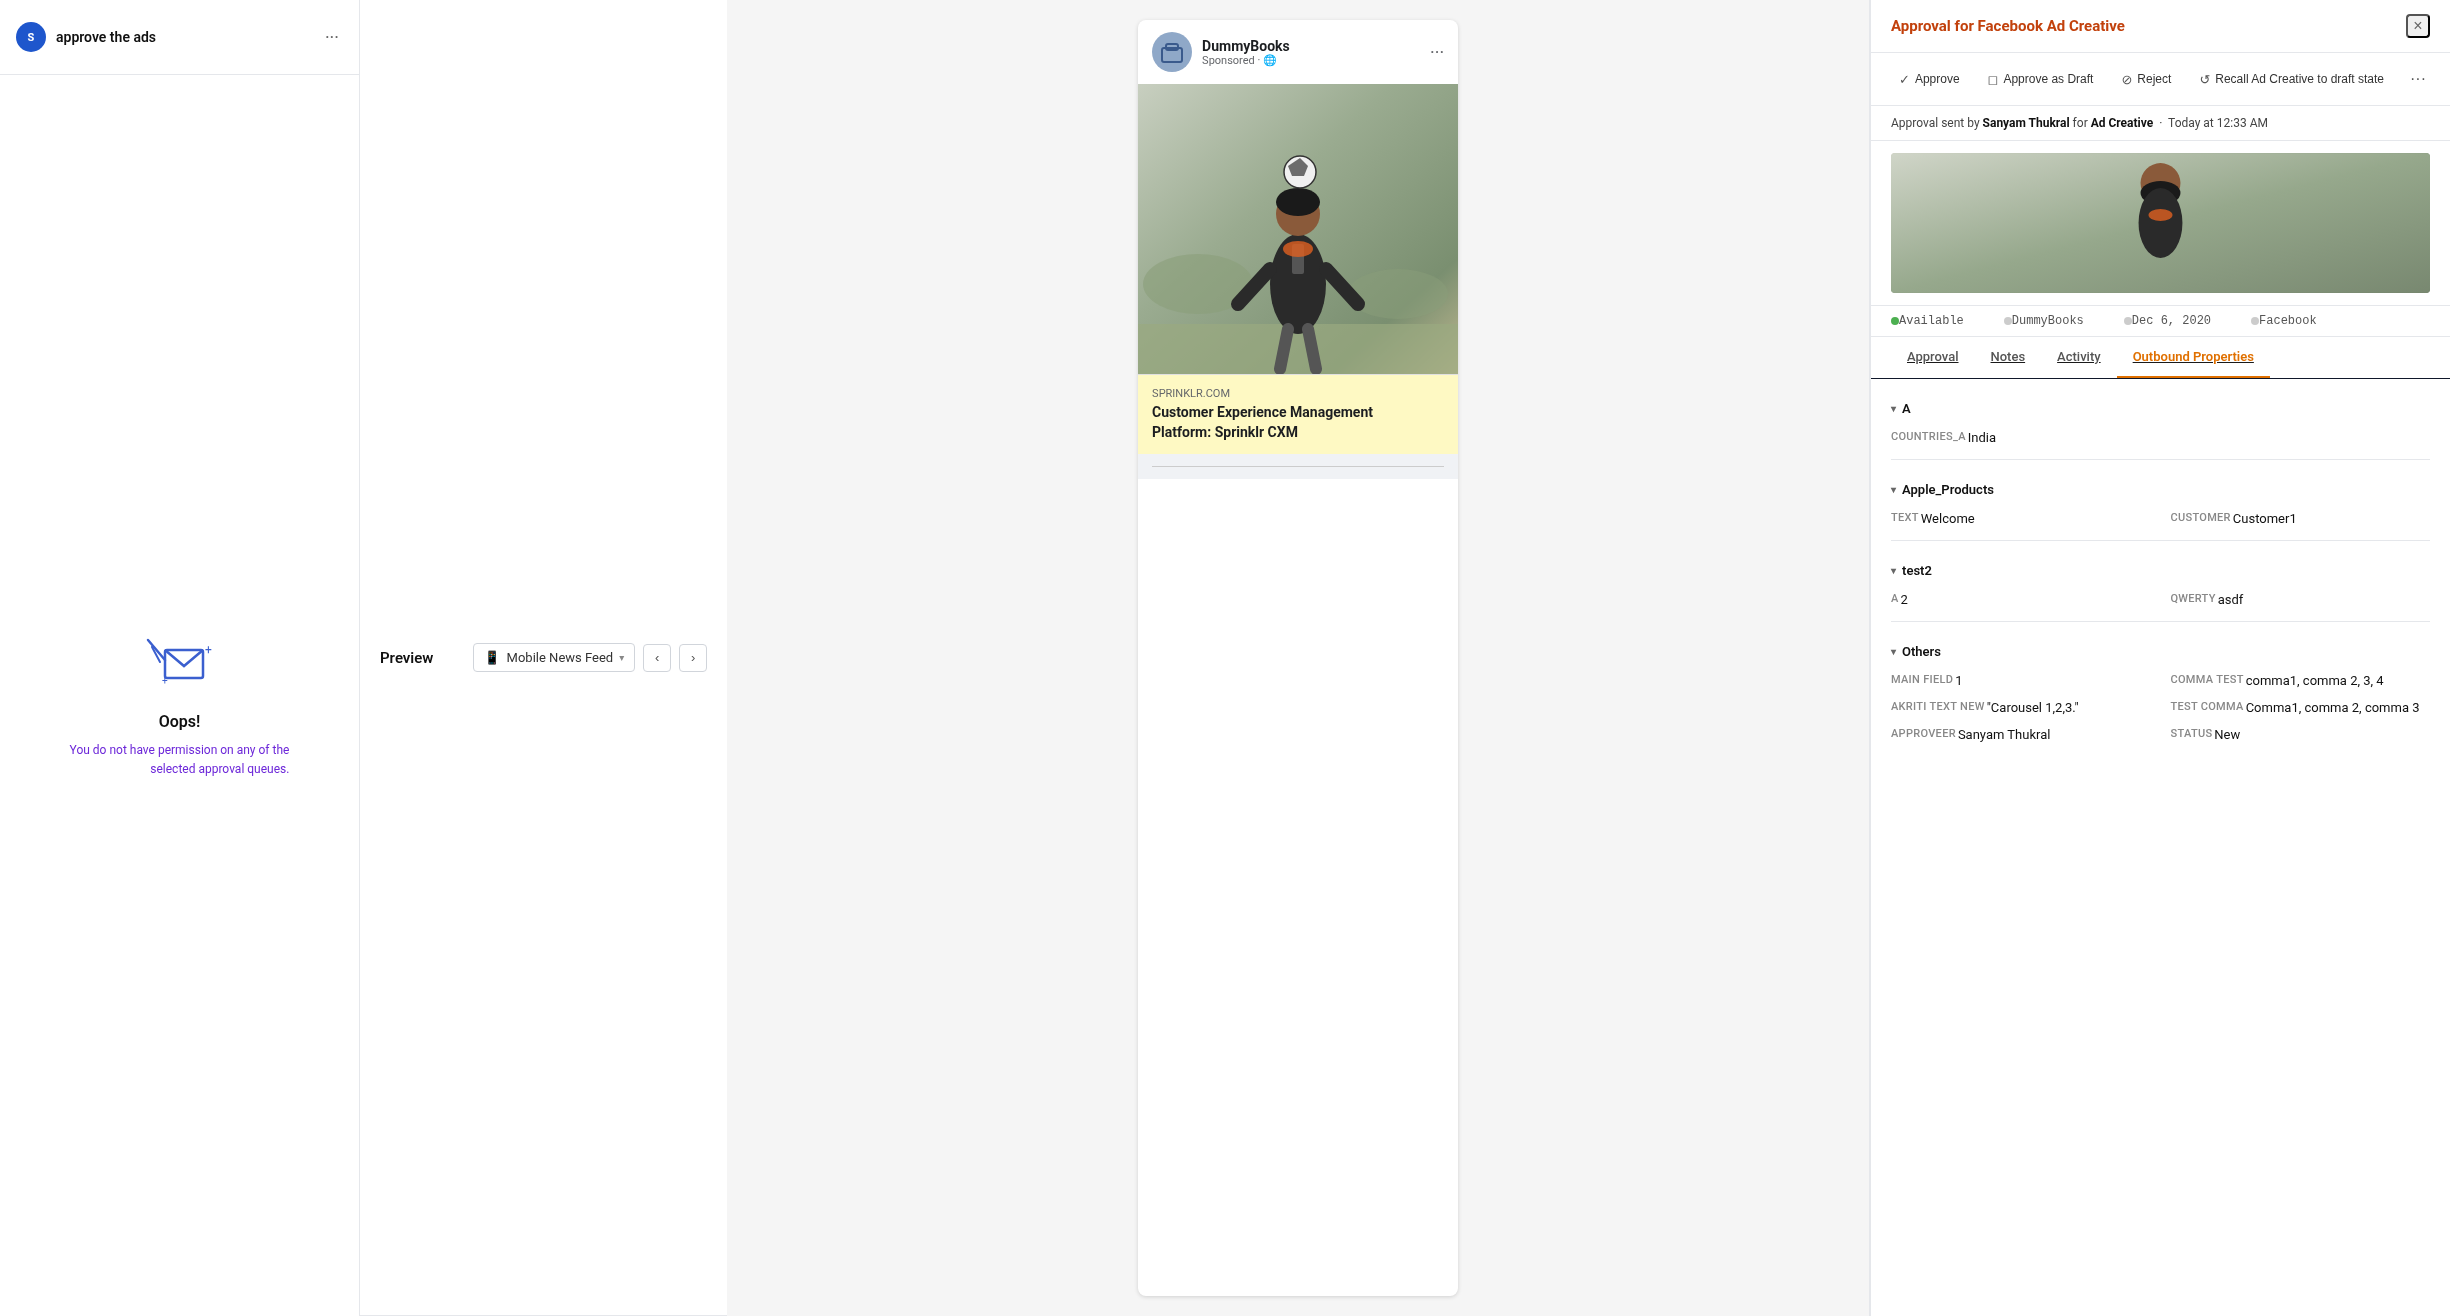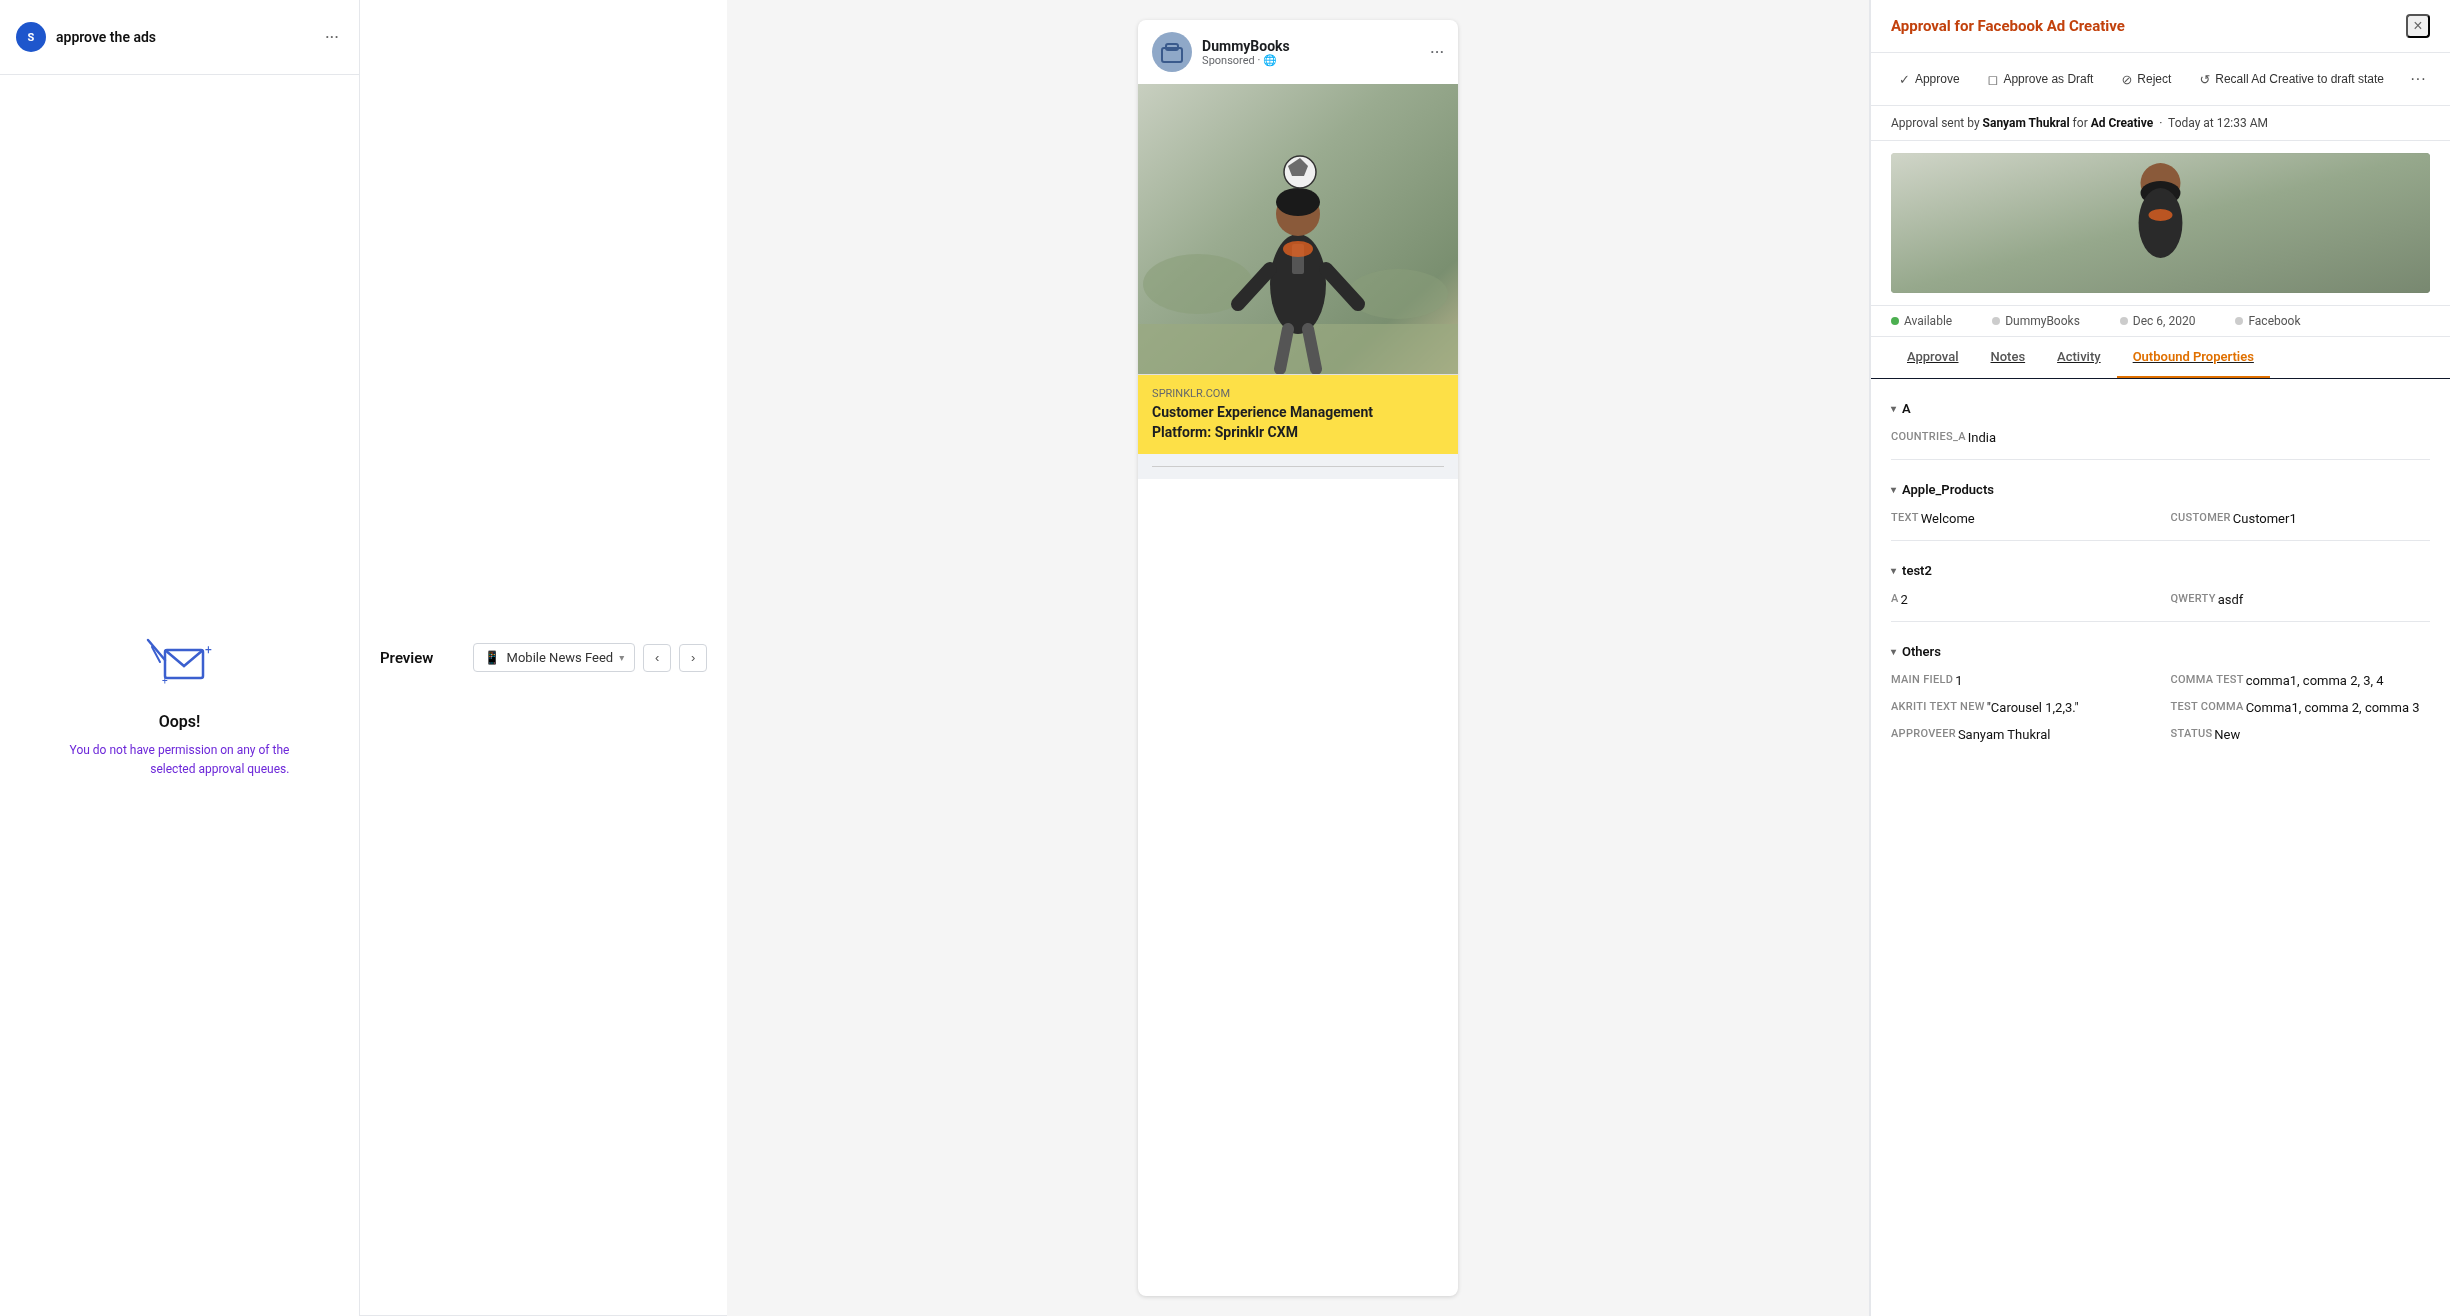--- a/index.html
+++ b/index.html
@@ -196,21 +196,21 @@
     }
     .fb-card-image {
       width: 100%;
       height: 290px;
       background: linear-gradient(160deg, #b8c5b0 0%, #8a9e85 30%, #6b7c68 60%, #c8b89a 100%);
       position: relative;
       overflow: hidden;
     }
     .fb-card-body {
       padding: 12px 14px;
-      background: #fde047;
+      background: #fef9c3;
       border-top: 1px solid #e0e0e0;
     }
     .fb-domain {
       font-size: 11px;
       color: #65676b;
       text-transform: uppercase;
       margin-bottom: 3px;
     }
     .fb-headline {
       font-size: 14px;
@@ -328,22 +328,22 @@
     .meta-row {
       display: flex;
       padding: 8px 20px;
       border-bottom: 1px solid #e5e7eb;
       gap: 40px;
       font-size: 12px;
     }
     .meta-item {
       display: flex;
       align-items: center;
-      gap: 5px;
       color: #555;
+      font-family: Liberation Mono, monospace;
     }
     .meta-dot {
       width: 8px;
       height: 8px;
       border-radius: 50%;
       background: #ccc;
     }
     .meta-dot.green { background: #4caf50; }
 
     

